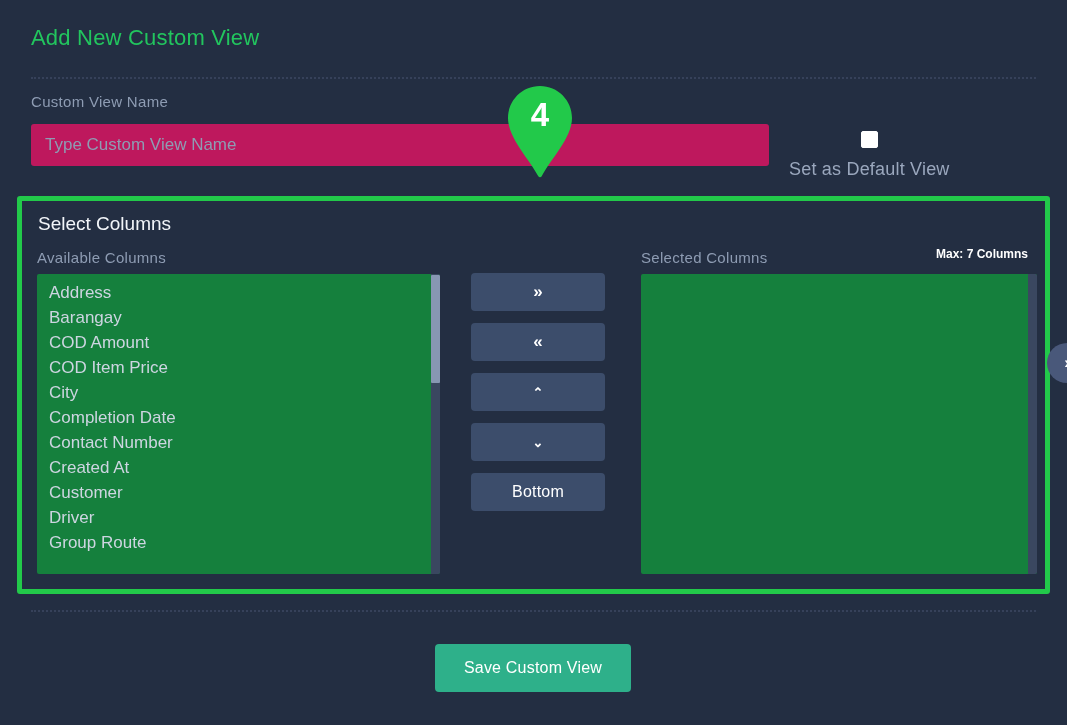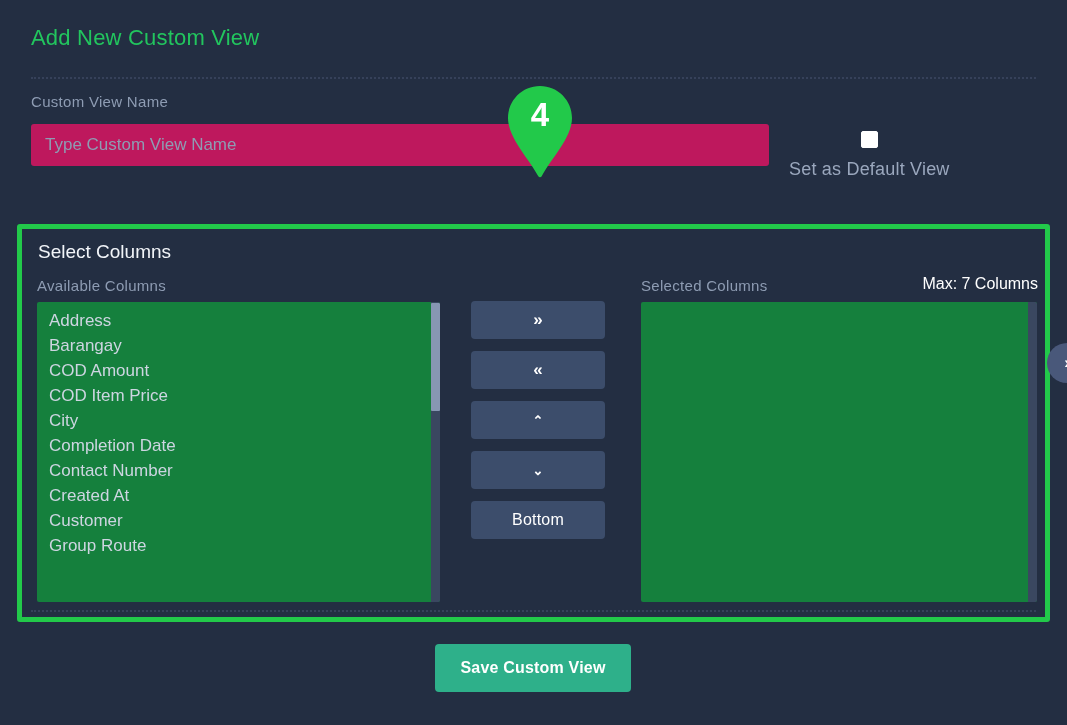--- a/index.html
+++ b/index.html
@@ -115,21 +115,20 @@
   
   .select-columns-panel {
     position: absolute;
     left: 17px;
     top: 196px;
     width: 1033px;
     height: 398px;
     border: 5px solid #22c94a;
     border-radius: 3px;
     background: #232e42;
-    margin-top: 28px;
   }
 
   .panel-title {
     position: absolute;
     left: 16px;
     top: 12px;
     font-size: 19px;
     font-weight: 500;
     color: #f2f5f9;
   }
@@ -138,24 +137,24 @@
     position: absolute;
     font-size: 15px;
     color: #8e9cb3;
     letter-spacing: .3px;
   }
   .label-available { left: 15px; top: 48px; }
   .label-selected  { left: 619px; top: 48px; }
 
   .max-columns {
     position: absolute;
-    right: 7px;
+    right: 17px;
     top: 46px;
-    font-size: 16px;
-    font-weight: normal;
+    font-size: 12px;
+    font-weight: bold;
     color: #ffffff;
   }
 
   
   .listbox {
     position: absolute;
     top: 73px;
     height: 300px;
     background: #15803d;
     border-radius: 2px;
@@ -251,21 +250,20 @@
     width: 196px;
     height: 48px;
     background: #2eb08a;
     border: none;
     border-radius: 4px;
     color: #ffffff;
     font-family: "Liberation Sans", sans-serif;
     font-size: 16px;
     cursor: pointer;
     letter-spacing: .2px;
-    font-weight: bold;
   }
 </style>
 </head>
 <body>
 
 <div class="page-title">Add New Custom View</div>
 
 <div class="dotted-divider divider-top"></div>
 
 <div class="field-label">Custom View Name</div>
@@ -295,20 +293,21 @@
     <div class="list-items" id="available-list">
         <div class="list-item">Address</div>
         <div class="list-item">Barangay</div>
         <div class="list-item">COD Amount</div>
         <div class="list-item">COD Item Price</div>
         <div class="list-item">City</div>
         <div class="list-item">Completion Date</div>
         <div class="list-item">Contact Number</div>
         <div class="list-item">Created At</div>
         <div class="list-item">Customer</div>
+        <div class="list-item">Driver</div>
         <div class="list-item">Group Route</div>
       </div>
     <div class="sb-track">
       <div class="sb-thumb sb-thumb-available"></div>
     </div>
   </div>
 
   <div class="transfer-buttons" id="transfer-buttons">
       <button class="xfer-btn glyph">»</button>
       <button class="xfer-btn glyph">«</button>

